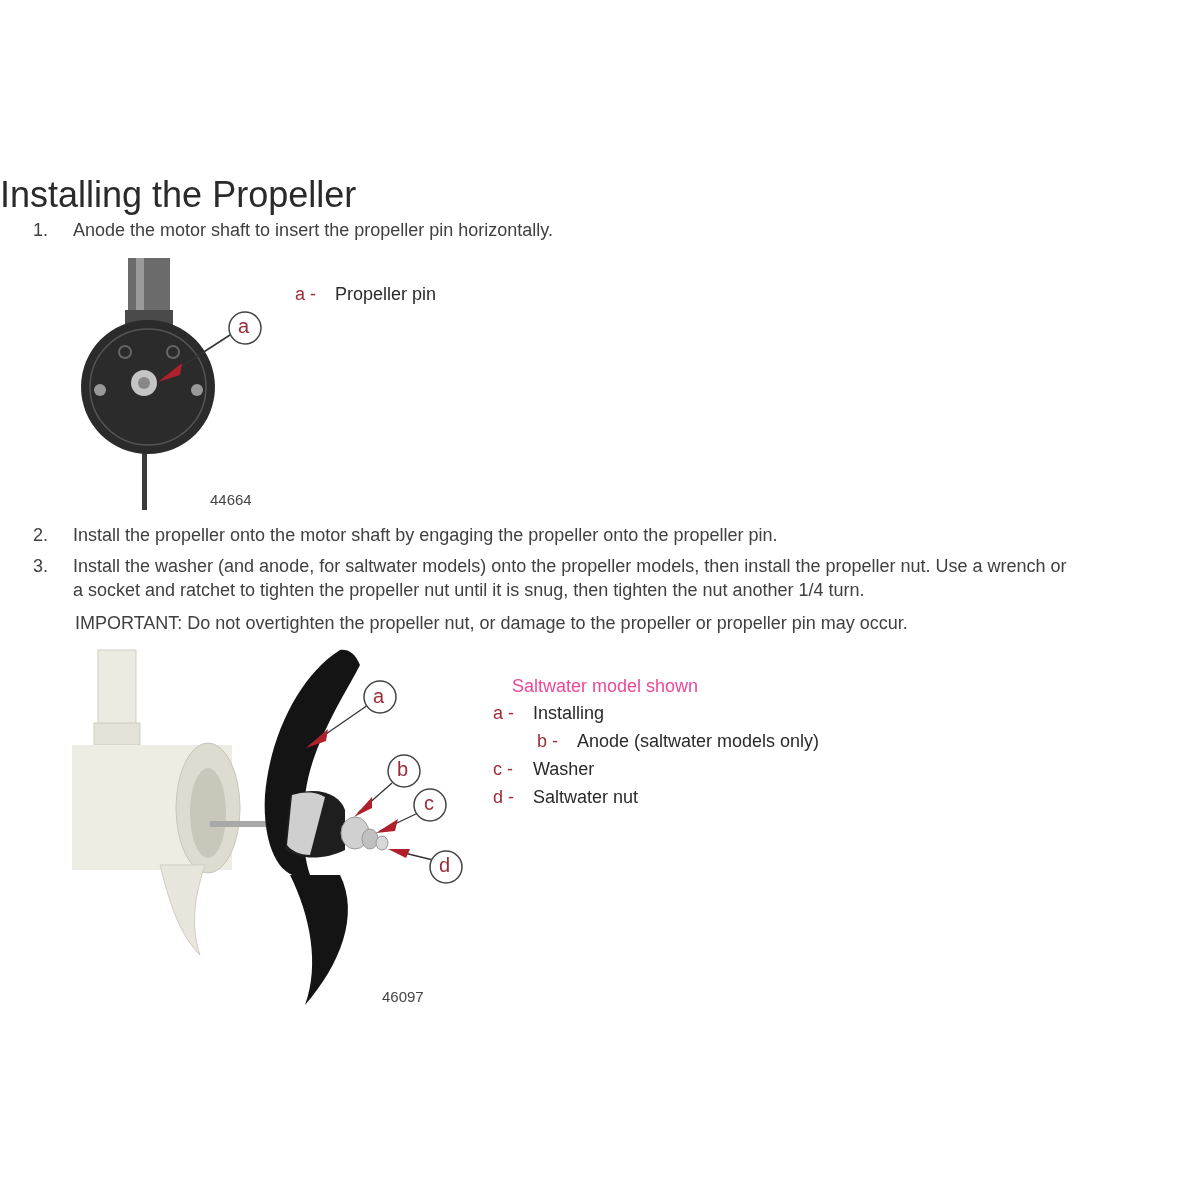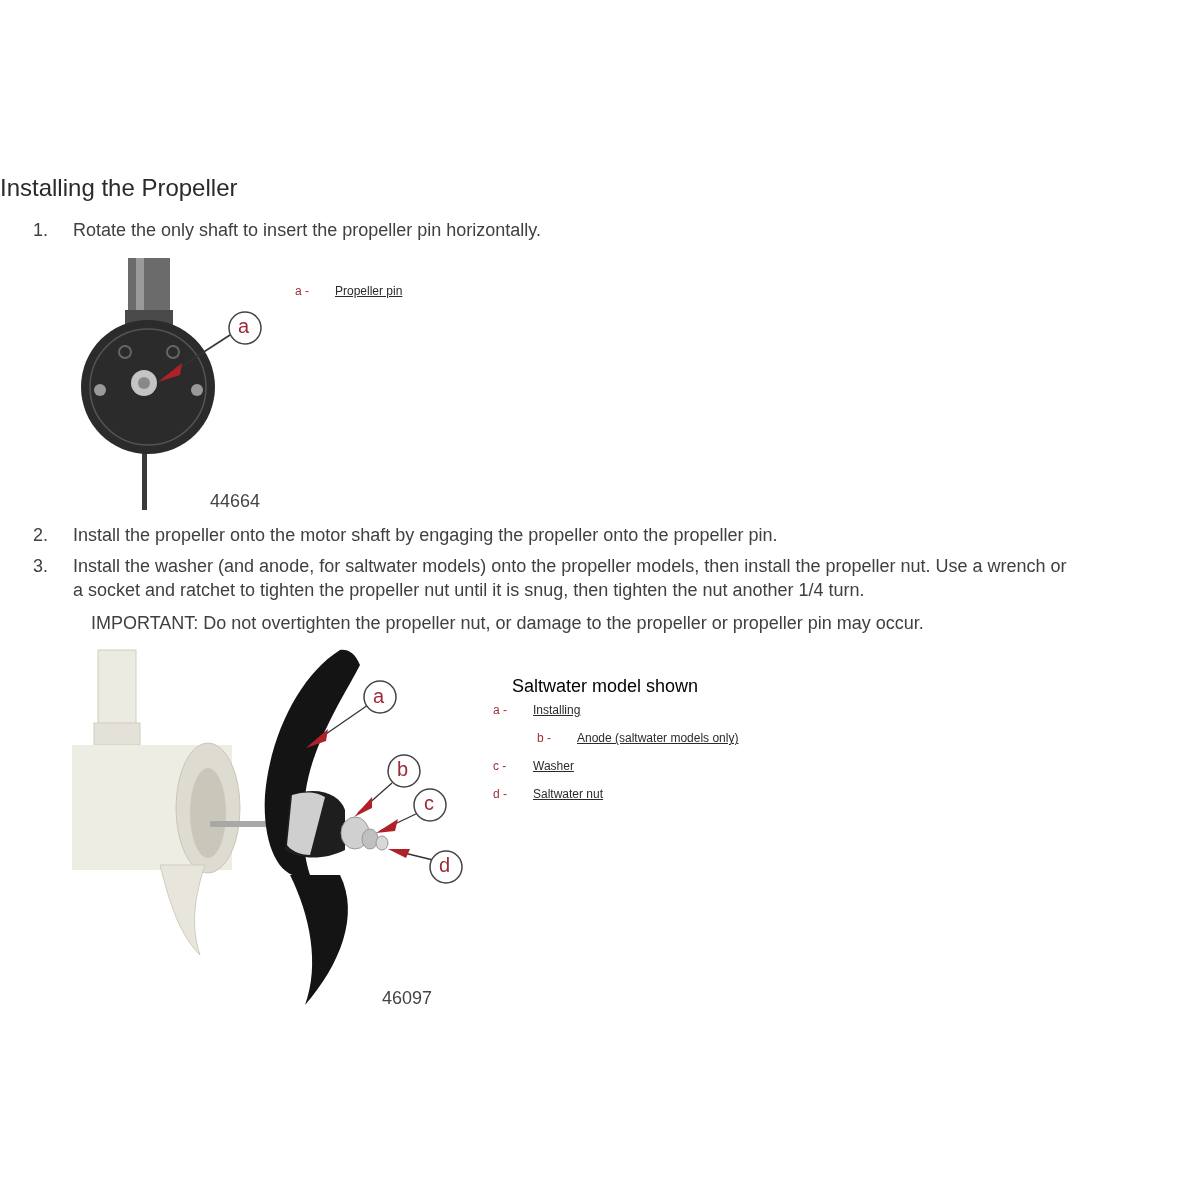--- a/index.html
+++ b/index.html
@@ -1,35 +1,35 @@
 <!DOCTYPE html>
 <html><head>
   <meta charset="utf-8">
   <style>
     html, body { margin: 0; padding: 0; background: #ffffff; }
     body { width: 1200px; height: 1200px; position: relative; overflow: hidden;
            font-family: "Liberation Sans", sans-serif; color: #1e1e1e; }
     .abs { position: absolute; }
-    .title { left: 0; top: 174px; font-size: 24px; color: #2a2a2a; white-space: nowrap; }
+    .title { left: 0; top: 174px; font-size: 36px; color: #2a2a2a; white-space: nowrap; }
     .step { font-size: 18px; color: #404040; white-space: nowrap; }
     .num { position: absolute; left: 33px; }
     .txt { position: absolute; left: 73px; }
-    .legend-row { position: absolute; font-size: 12px; white-space: nowrap; color: #2a2a2a; text-decoration: underline; }
+    .legend-row { position: absolute; font-size: 18px; white-space: nowrap; color: #2a2a2a; }
     .legend-row .key { color: #9b2c3a; display: inline-block; width: 40px; }
-    .fig-id { font-size: 18px; color: #444; }
+    .fig-id { font-size: 15px; color: #444; }
     svg { position: absolute; overflow: visible; }
   </style>
 </head>
 <body>
 
 <div class="abs title">Installing the Propeller</div>
 
 <div class="abs step" style="top:220px; left:0; width:1200px;">
   <span class="num">1.</span>
-  <span class="txt">Rotate the only shaft to insert the propeller pin horizontally.</span>
+  <span class="txt">Anode the motor shaft to insert the propeller pin horizontally.</span>
 </div>
 
 <div class="abs" style="left:70px; top:255px; width:400px; height:260px;">
   <svg width="400" height="260">
 
     <rect x="58" y="3" width="42" height="65" fill="#6b6b6b"></rect>
     <rect x="66" y="3" width="8" height="65" fill="#9a9a9a"></rect>
     <rect x="55" y="55" width="48" height="20" fill="#4a4a4a"></rect>
 
     <rect x="72" y="180" width="5" height="75" fill="#3a3a3a"></rect>
@@ -62,21 +62,21 @@
   <span class="num">2.</span>
   <span class="txt">Install the propeller onto the motor shaft by engaging the propeller onto the propeller pin.</span>
 </div>
 
 <div class="abs step" style="top:556px; left:0; width:1200px;">
   <span class="num">3.</span>
   <span class="txt">Install the washer (and anode, for saltwater models) onto the propeller models, then install the propeller nut. Use a wrench or</span>
 </div>
 <div class="abs step" style="top:580px; left:73px;">a socket and ratchet to tighten the propeller nut until it is snug, then tighten the nut another 1/4 turn.</div>
 
-<div class="abs step" style="top:613px; left:75px;margin-left:16px;">IMPORTANT: Do not overtighten the propeller nut, or damage to the propeller or propeller pin may occur.</div>
+<div class="abs step" style="top:613px; left:75px;">IMPORTANT: Do not overtighten the propeller nut, or damage to the propeller or propeller pin may occur.</div>
 
 <div class="abs" style="left:50px; top:645px; width:430px; height:370px;">
   <svg width="430" height="370">
 
     <rect x="48" y="5" width="38" height="80" fill="#ecebe2" stroke="#cfcdc0"></rect>
     <rect x="44" y="78" width="46" height="22" fill="#e4e2d8" stroke="#cfcdc0"></rect>
 
     <rect x="22" y="100" width="160" height="125" fill="#eeede4"></rect>
     <ellipse cx="158" cy="163" rx="32" ry="65" fill="#dedcd0" stroke="#c9c6b8"></ellipse>
     <ellipse cx="158" cy="168" rx="18" ry="45" fill="#c9c6ba"></ellipse>
@@ -109,21 +109,21 @@
     <circle cx="380" cy="160" r="16" fill="#fff" stroke="#444" stroke-width="1.5"></circle>
     <circle cx="396" cy="222" r="16" fill="#fff" stroke="#444" stroke-width="1.5"></circle>
   </svg>
   <span class="abs" style="left:323px; top:40px; font-size:20px; color:#9b2c3a;">a</span>
   <span class="abs" style="left:347px; top:113px; font-size:20px; color:#9b2c3a;">b</span>
   <span class="abs" style="left:374px; top:147px; font-size:20px; color:#9b2c3a;">c</span>
   <span class="abs" style="left:389px; top:209px; font-size:20px; color:#9b2c3a;">d</span>
   <span class="abs fig-id" style="left:332px; top:343px;">46097</span>
 </div>
 
-<div class="abs" style="left:512px; top:676px; font-size:18px; color:#000000; white-space:nowrap;">Saltwater model shown</div>
+<div class="abs" style="left:512px; top:676px; font-size:18px; color:#ec4899; white-space:nowrap;">Saltwater model shown</div>
 <div class="legend-row" style="left:493px; top:703px;">
   <span class="key">a -</span><span>Installing</span>
 </div>
 <div class="legend-row" style="left:493px; top:731px;margin-left:44px;">
   <span class="key">b -</span><span>Anode (saltwater models only)</span>
 </div>
 <div class="legend-row" style="left:493px; top:759px;">
   <span class="key">c -</span><span>Washer</span>
 </div>
 <div class="legend-row" style="left:493px; top:787px;">

